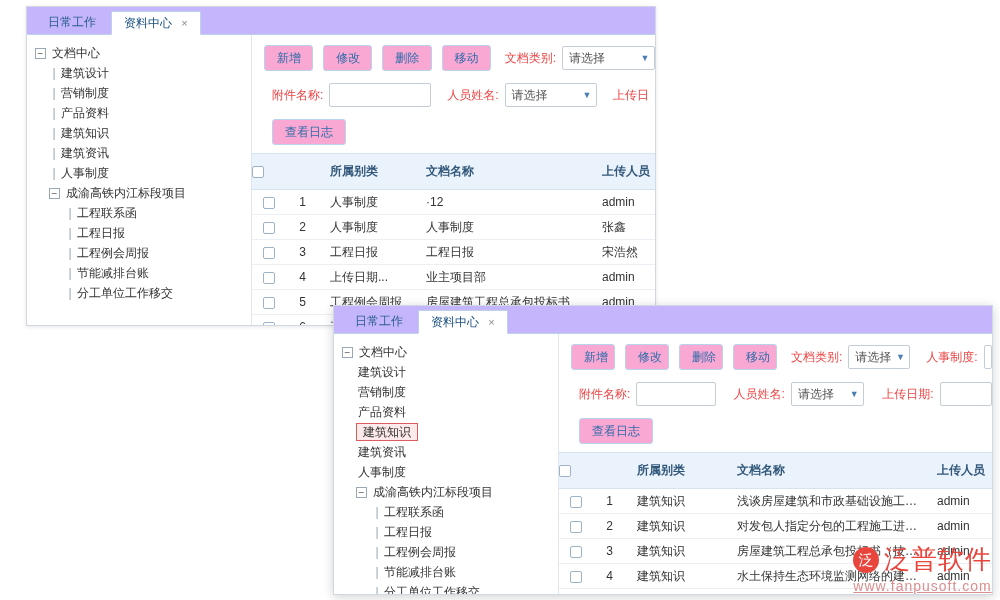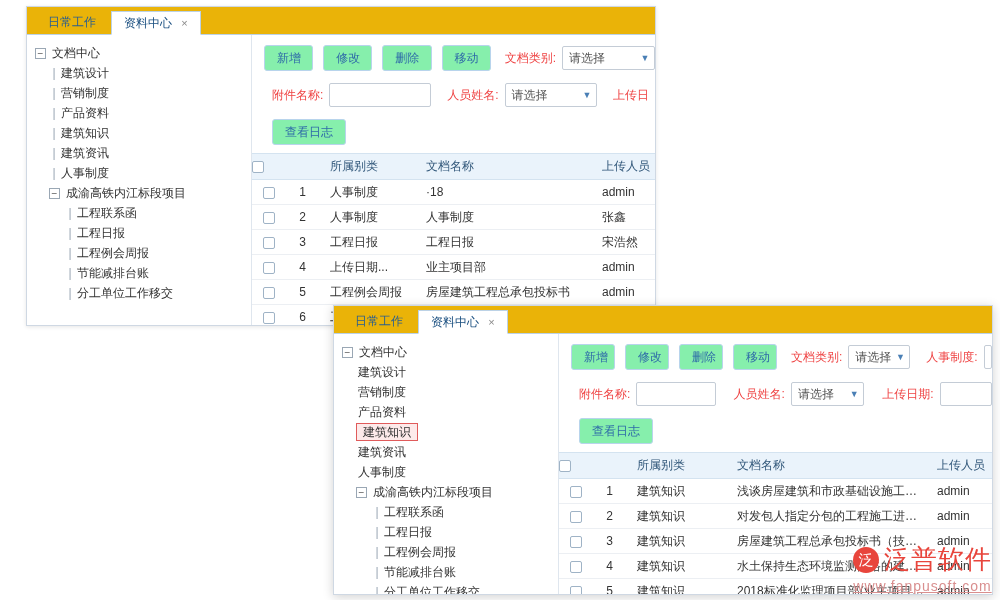--- a/index.html
+++ b/index.html
@@ -22,21 +22,21 @@
     box-shadow:0 1px 4px rgba(0,0,0,0.10);
   }
   .win-back { left:26px; top:6px; width:630px; height:320px; z-index:1; }
   .win-front { left:333px; top:305px; width:660px; height:290px; z-index:5;
                box-shadow:0 2px 10px rgba(0,0,0,0.18); }
 
   
   .tabbar {
     height:28px;
     border-bottom:1px solid #bcd2e6;
-    background:#eab308;
+    background:#c4b5fd;
     display:flex;
     align-items:flex-end;
     padding-left:8px;
   }
   .tab {
     height:24px;
     line-height:23px;
     padding:0 12px;
     margin-right:2px;
     font-size:12px;
@@ -124,21 +124,21 @@
   .btn {
     display:inline-block;
     min-width:44px;
     height:26px;
     line-height:24px;
     padding:0 12px;
     margin-right:10px;
     text-align:center;
     font-size:12px;
     color:#2f6ca8;
-    background:#86efac;
+    background:#f9a8d4;
     border:1px solid #b8d4ec;
     border-radius:3px;
     cursor:pointer;
   }
   .fld-label { font-size:12px; color:#ef4444; margin:0 6px 0 4px; }
   .txtbox {
     height:24px;
     border:1px solid #c4ccd6;
     background:#fff;
     border-radius:2px;
@@ -165,22 +165,22 @@
     color:#4a7fb5;
     font-size:9px;
   }
 
   
   .tbl { width:100%; border-collapse:collapse; table-layout:fixed; }
   .tbl th {
     background:#eaf3fb;
     border-top:1px solid #d4e3f0;
     border-bottom:1px solid #d4e3f0;
-    height:26px;
-    font-weight:normal;
+    height:36px;
+    font-weight:bold;
     font-size:12px;
     color:#31577a;
     text-align:left;
     padding-left:10px;
   }
   .tbl td {
     border-bottom:1px solid #eceff3;
     height:25px;
     font-size:12px;
     color:#333;
@@ -342,21 +342,21 @@
             <th class="w-cat">所属别类</th>
             <th class="w-name">文档名称</th>
             <th class="w-user">上传人员</th>
           </tr>
         </thead>
         <tbody>
           <tr>
             <td class="col-cb"><span class="cb"></span></td>
             <td class="col-no">1</td>
             <td>人事制度</td>
-            <td>·18</td>
+            <td>·12</td>
             <td>admin</td>
           </tr>
           <tr>
             <td class="col-cb"><span class="cb"></span></td>
             <td class="col-no">2</td>
             <td>人事制度</td>
             <td>人事制度</td>
             <td>张鑫</td>
           </tr>
           <tr>

